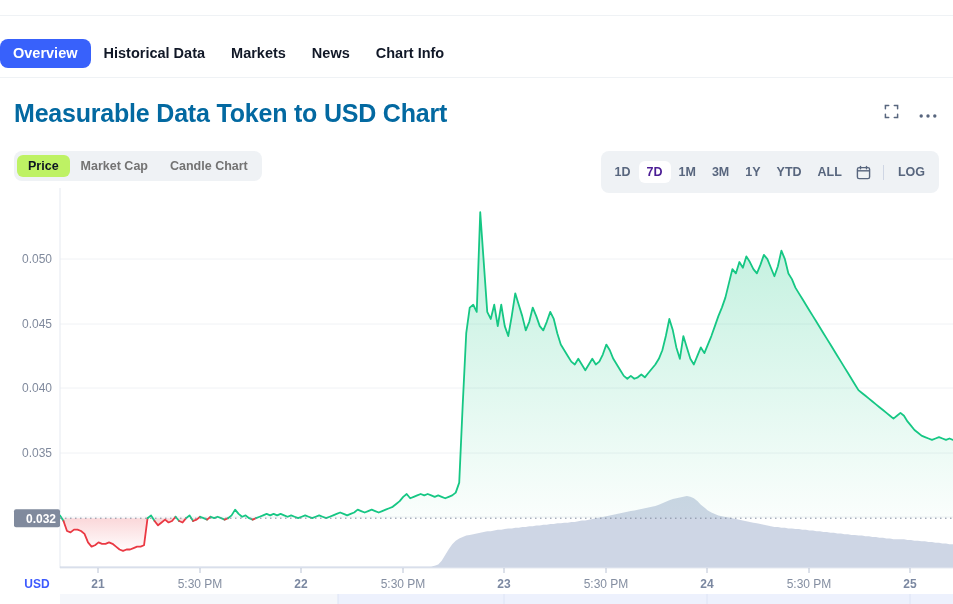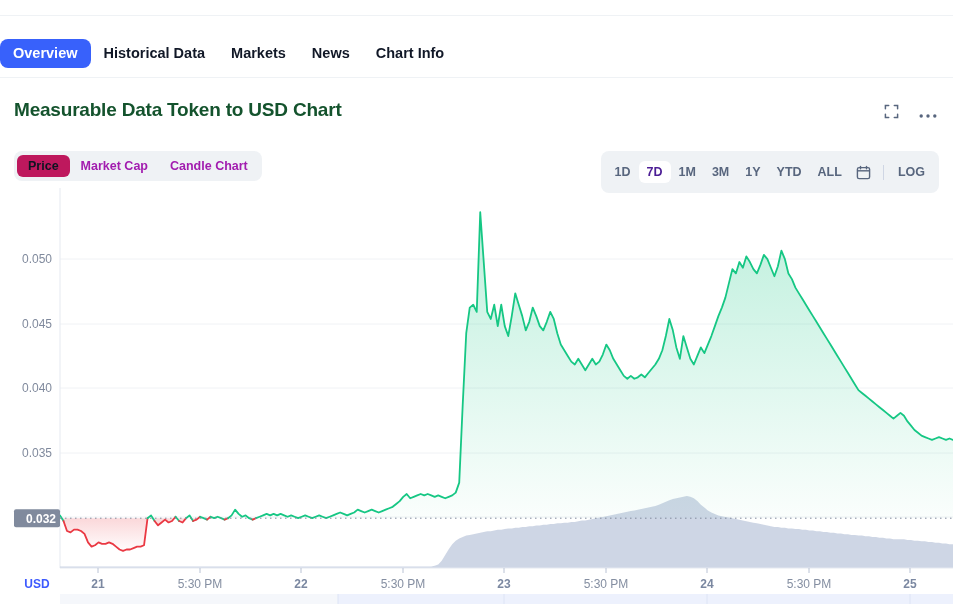--- a/index.html
+++ b/index.html
@@ -27,42 +27,42 @@
     font-size: 14.5px; font-weight: bold; color: #111827;
     padding: 7px 13px; border-radius: 8px; white-space: nowrap;
     cursor: pointer; line-height: 1;
   }
   .nav-tab:first-child { }
   .nav-tab.active { background: #3861fb; color: #ffffff; }
 
   
   .chart-title {
     position: absolute; top: 99px; left: 14px;
-    font-size: 19px; font-weight: bold; color: #14532d;
+    font-size: 25px; font-weight: bold; color: #0369a1;
     letter-spacing: -0.2px;
   }
   .title-icons {
     position: absolute; top: 104px; right: 16px;
     display: flex; align-items: center; gap: 20px;
   }
   .icon-btn { cursor: pointer; display: block; }
 
   
   .toggle-group {
     position: absolute; top: 151px; left: 14px;
     display: flex; align-items: center;
     background: #eff2f5; border-radius: 8px; padding: 3px;
     height: 30px;
   }
   .toggle-item {
-    font-size: 12.5px; font-weight: bold; color: #a21caf;
+    font-size: 12.5px; font-weight: bold; color: #737373;
     padding: 5px 11px; border-radius: 6px; cursor: pointer;
     white-space: nowrap; line-height: 1;
   }
-  .toggle-item.active { background: #be185d; color: #0d1421; }
+  .toggle-item.active { background: #bef264; color: #0d1421; }
 
   
   .range-group {
     position: absolute; top: 151px; right: 14px;
     display: flex; align-items: center;
     background: #eff2f5; border-radius: 8px; padding: 3px 6px;
     height: 42px;
   }
   .range-item {
     font-size: 12.5px; font-weight: bold; color: #58667e;

